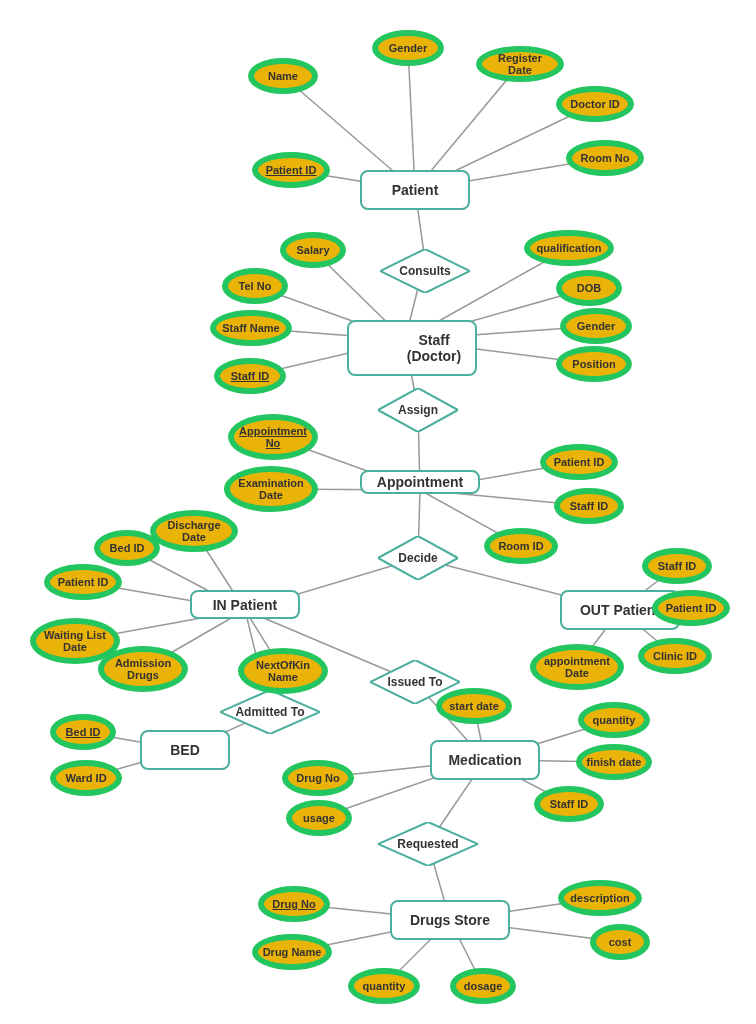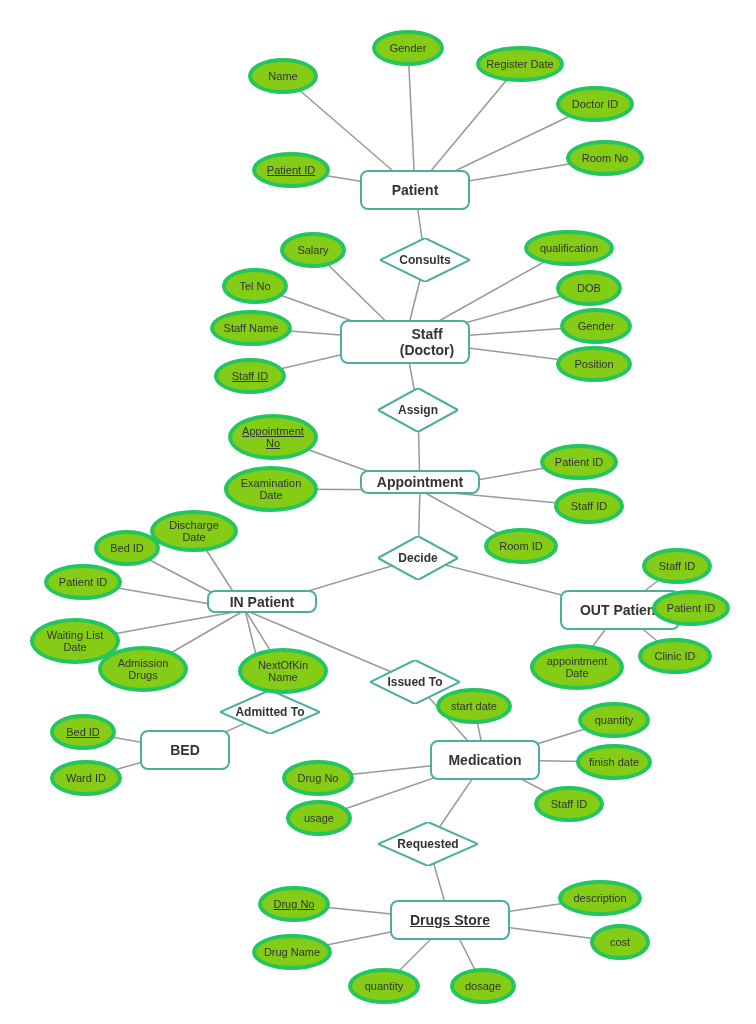--- a/index.html
+++ b/index.html
@@ -33,31 +33,32 @@
       text-align: center;
       z-index: 2;
     }
 
     .entity.rect {
       border-radius: 8px;
     }
 
     .attr-ellipse {
       position: absolute;
-      border: 4px solid #22c55e;
+      border: 6px solid #22c55e;
       border-radius: 50%;
-      background: #84cc16;
+      background: #eab308;
       font-size: 11px;
       color: #333;
       display: flex;
       align-items: center;
       justify-content: center;
       text-align: center;
       padding: 4px;
       z-index: 2;
+      font-weight: bold;
     }
 
     .attr-ellipse.underline span {
       text-decoration: underline;
     }
 
     .relation-diamond {
       position: absolute;
       z-index: 2;
       display: flex;
@@ -136,28 +137,28 @@
       <line x1="485" y1="760" x2="428" y2="844" stroke="#999" stroke-width="1.5"></line>
       <line x1="428" y1="844" x2="450" y2="920" stroke="#999" stroke-width="1.5"></line>
       <line x1="450" y1="920" x2="294" y2="904" stroke="#999" stroke-width="1.5"></line>
       <line x1="450" y1="920" x2="292" y2="952" stroke="#999" stroke-width="1.5"></line>
       <line x1="450" y1="920" x2="384" y2="986" stroke="#999" stroke-width="1.5"></line>
       <line x1="450" y1="920" x2="483" y2="986" stroke="#999" stroke-width="1.5"></line>
       <line x1="450" y1="920" x2="600" y2="898" stroke="#999" stroke-width="1.5"></line>
       <line x1="450" y1="920" x2="620" y2="942" stroke="#999" stroke-width="1.5"></line>
     </svg>
 <div class="entity rect" style="left: 360px; top: 170px; width: 110px; height: 40px;">Patient</div>
-    <div class="entity rect" style="left: 340px; top: 320px; width: 130px; height: 44px; padding-left: 44px;">Staff (Doctor)</div>
+    <div class="entity rect" style="left: 347px; top: 320px; width: 130px; height: 56px; padding-left: 44px;">Staff (Doctor)</div>
     <div class="entity rect" style="left: 360px; top: 470px; width: 120px; height: 24px;">Appointment</div>
-    <div class="entity rect" style="left: 207px; top: 590px; width: 110px; height: 23px;">IN Patient</div>
+    <div class="entity rect" style="left: 190px; top: 590px; width: 110px; height: 29px;">IN Patient</div>
     <div class="entity rect" style="left: 560px; top: 590px; width: 120px; height: 40px;">OUT Patient</div>
     <div class="entity rect" style="left: 140px; top: 730px; width: 90px; height: 40px;">BED</div>
     <div class="entity rect" style="left: 430px; top: 740px; width: 110px; height: 40px;">Medication</div>
-    <div class="entity rect" style="left: 390px; top: 900px; width: 120px; height: 40px; text-decoration: underline;">Drugs Store</div>
-    <div class="relation-diamond" style="left: 380px; top: 238px; width: 90px; height: 44px;">
+    <div class="entity rect" style="left: 390px; top: 900px; width: 120px; height: 40px;">Drugs Store</div>
+    <div class="relation-diamond" style="left: 380px; top: 249px; width: 90px; height: 44px;">
       <svg width="90" height="44">
         <polygon points="45,0 90,22 45,44 0,22" fill="white" stroke="#4caf9e" stroke-width="2"></polygon>
       </svg>
       <span class="label">Consults</span>
     </div>
     <div class="relation-diamond" style="left: 378px; top: 388px; width: 80px; height: 44px;">
       <svg width="80" height="44">
         <polygon points="40,0 80,22 40,44 0,22" fill="white" stroke="#4caf9e" stroke-width="2"></polygon>
       </svg>
       <span class="label">Assign</span>

